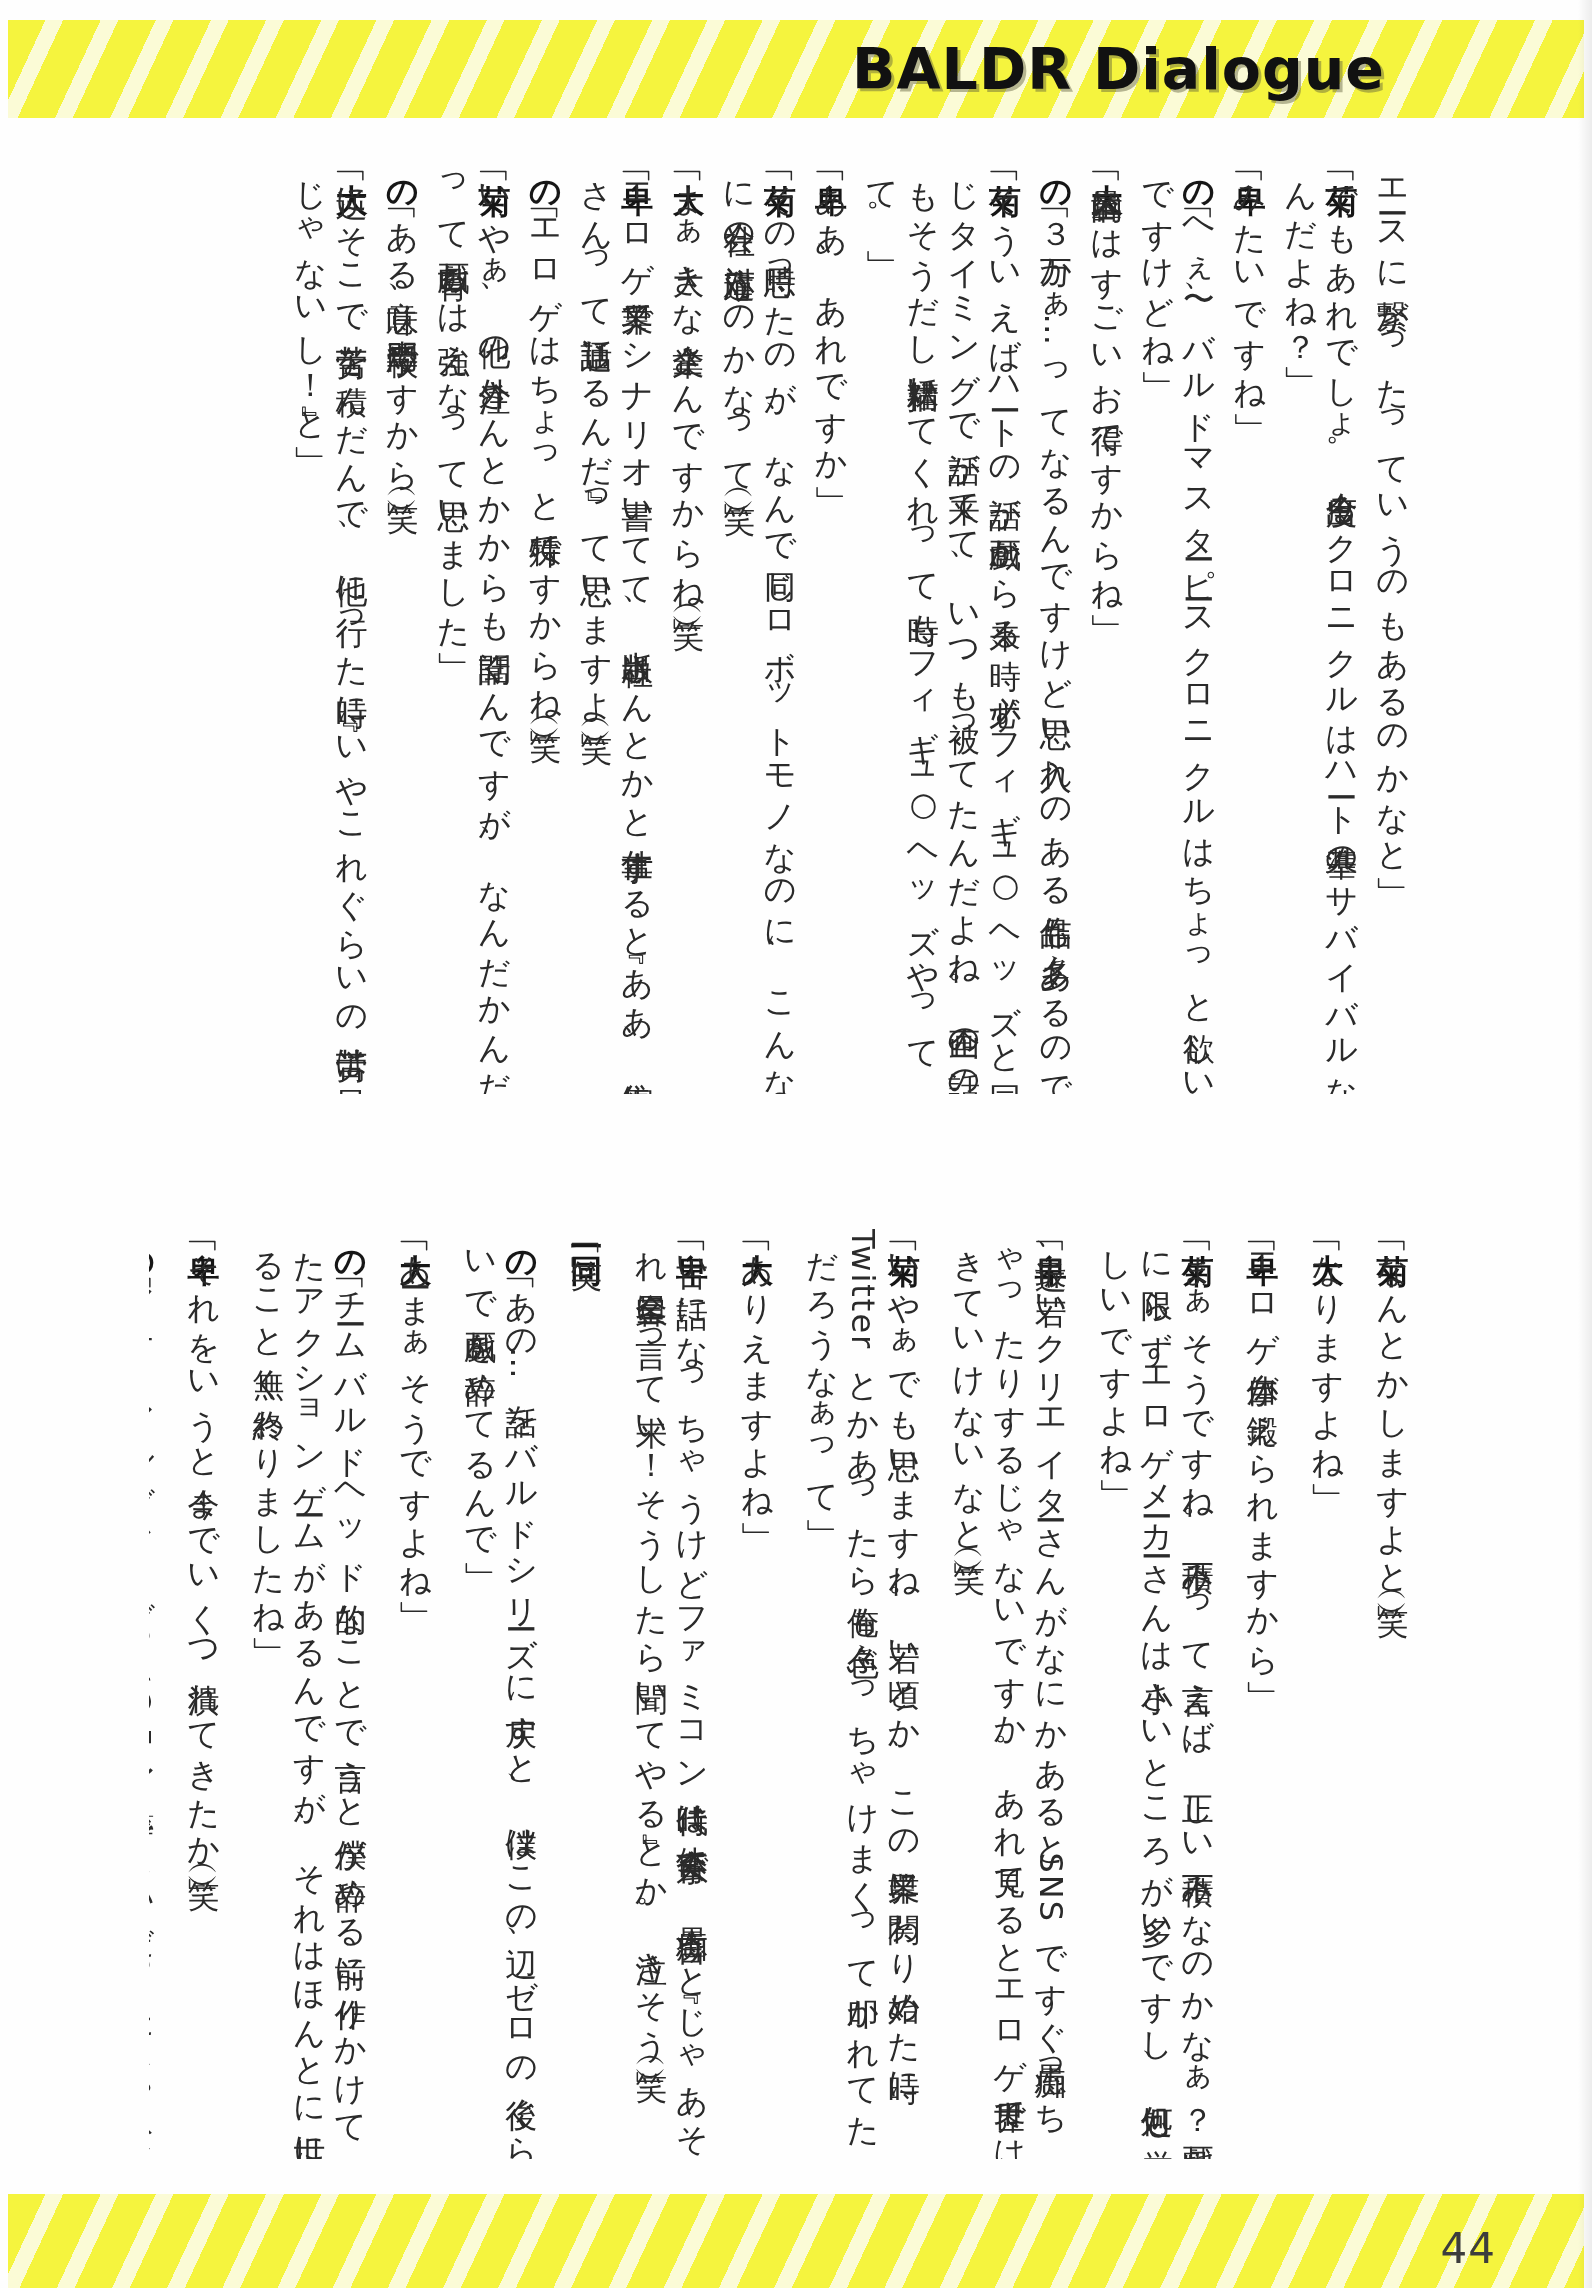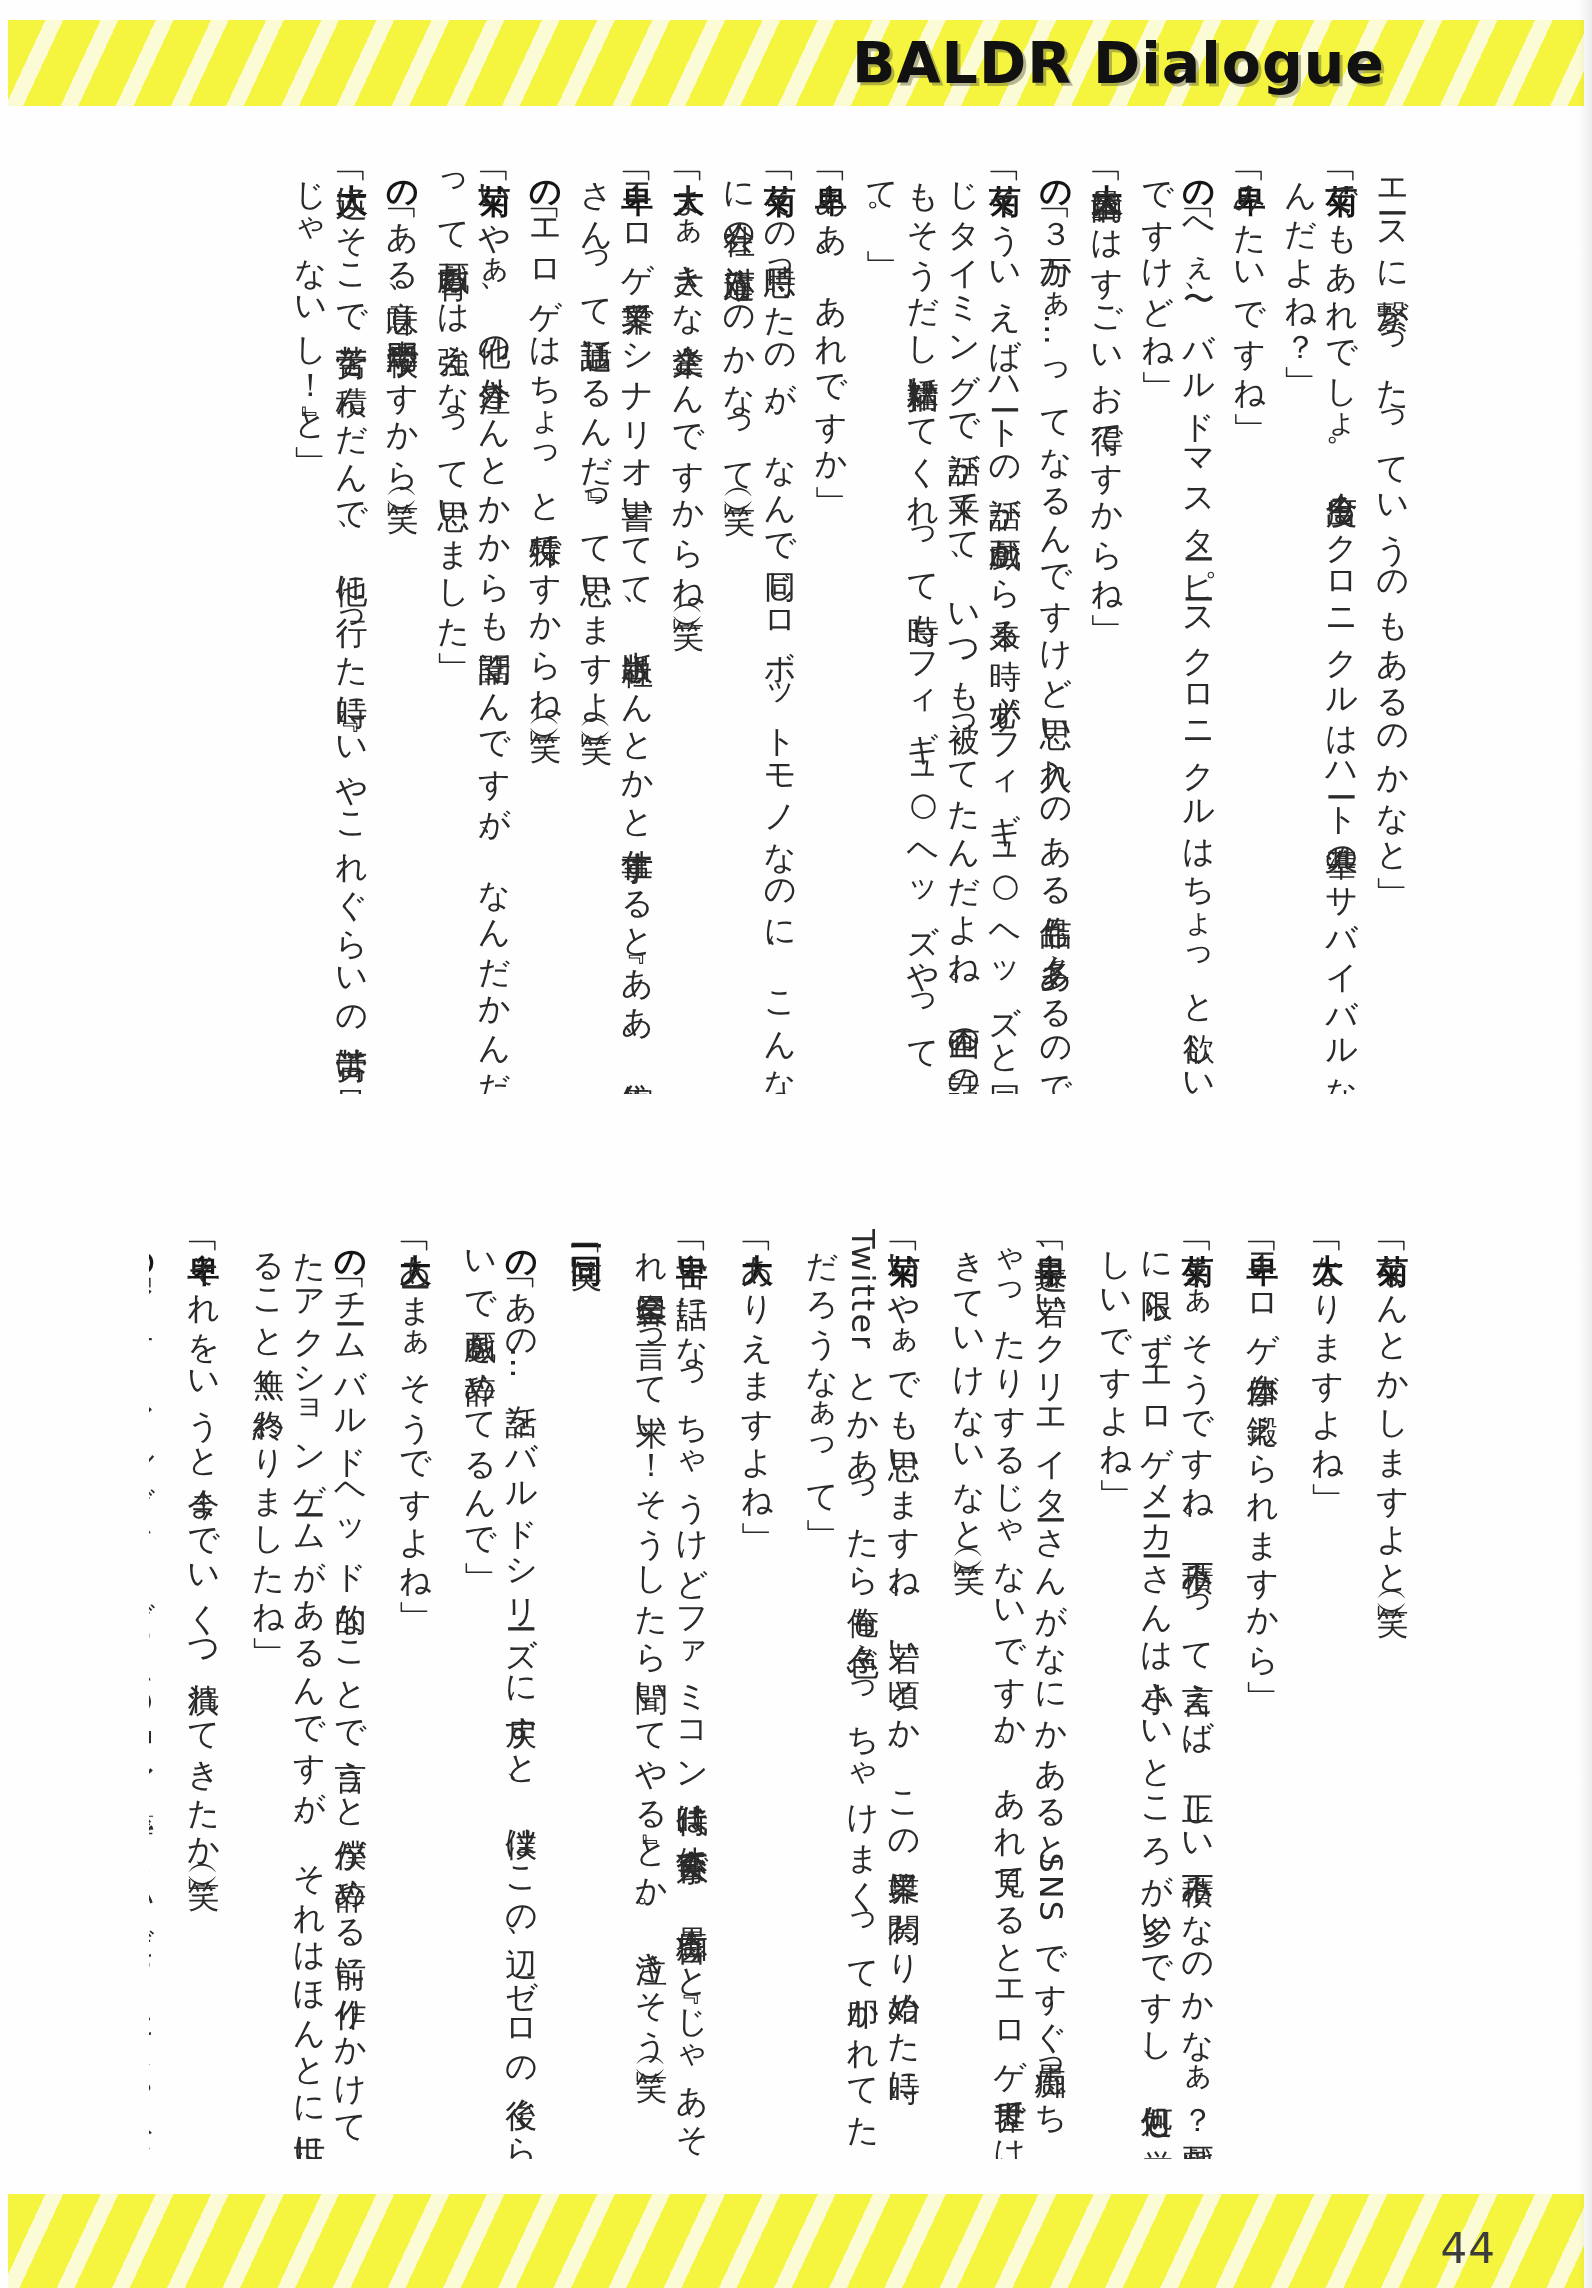--- a/index.html
+++ b/index.html
@@ -19,21 +19,21 @@
   .page{
     position:absolute;inset:0;
     background:#fefefe;
   }
   
   .page-edge{
     position:absolute;top:0;right:0;width:14px;height:100%;
     background:linear-gradient(to right,rgba(0,0,0,0) 0,rgba(0,0,0,0.07) 100%);
   }
   .stripe-band{
-    position:absolute;left:8px;right:8px;height:86px;
+    position:absolute;left:8px;right:8px;height:98px;
     background:repeating-linear-gradient(115deg,
       var(--stripe-yellow) 0px, var(--stripe-yellow) 34px,
       var(--stripe-cream) 34px, var(--stripe-cream) 50px);
   }
   .header-band{top:20px;}
   .footer-band{top:2162px;height:100px;margin-top:32px;}
   .title{
     position:absolute;top:50%;right:199px;
     transform:translateY(-50%);
     font-size:57px;font-weight:900;letter-spacing:1px;

